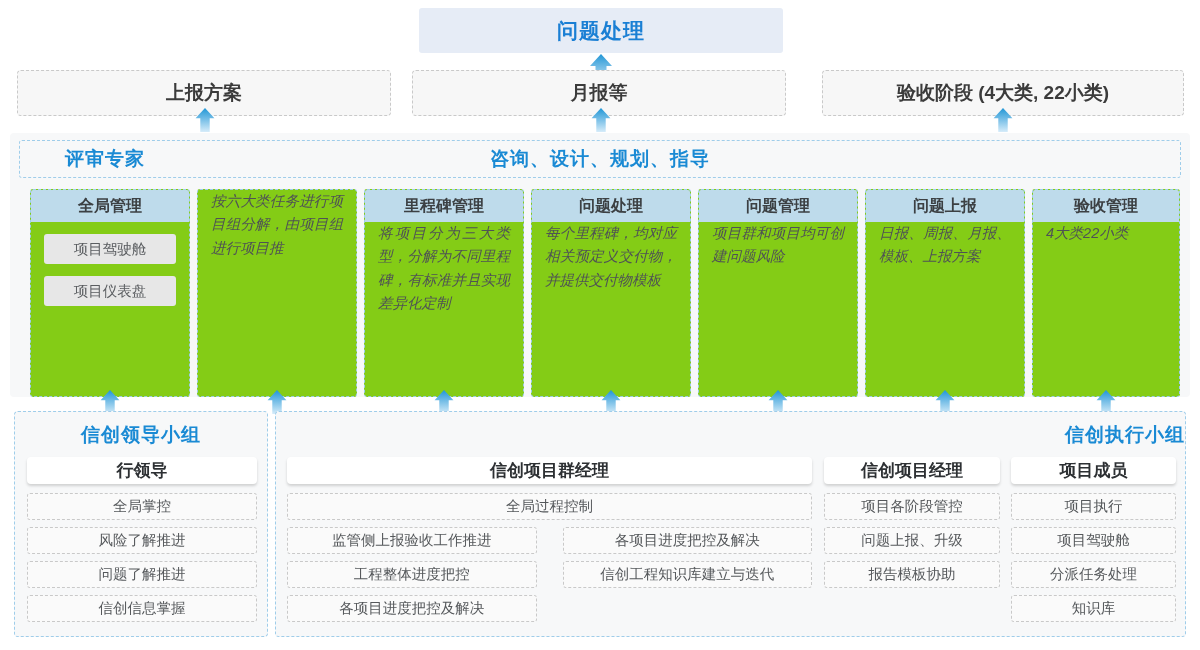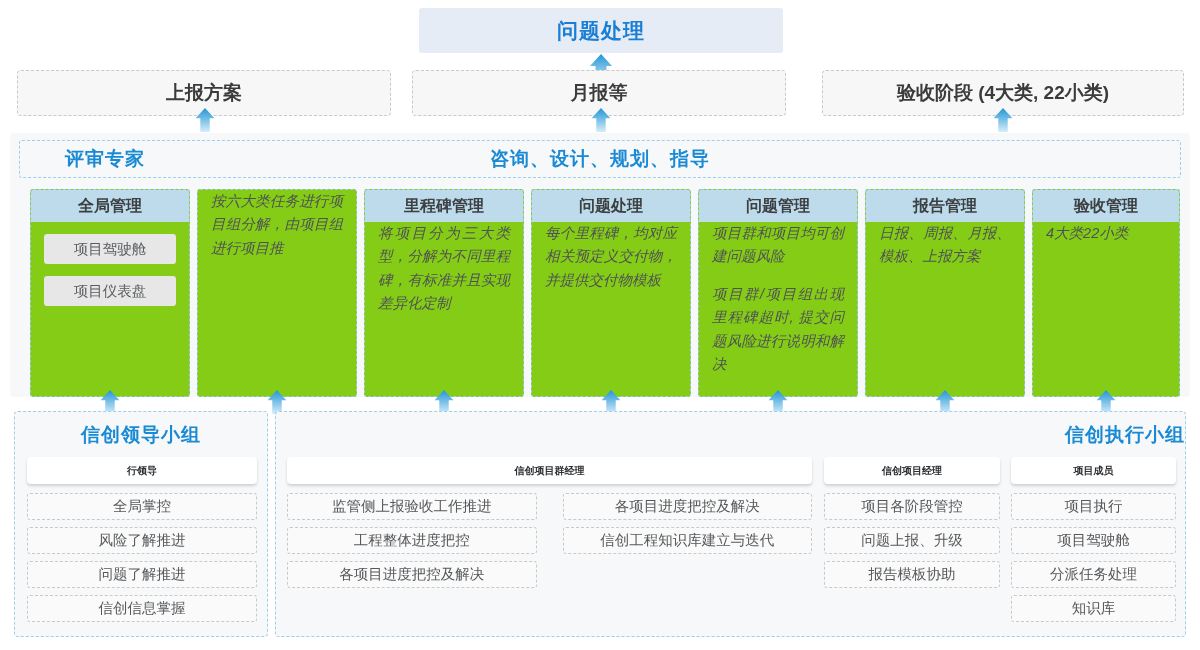--- a/index.html
+++ b/index.html
@@ -191,21 +191,21 @@
     top: 45px;
   }
   .role-head {
     height: 27px;
     background: #ffffff;
     border-radius: 4px;
     box-shadow: 0 2px 3px rgba(0,0,0,0.16);
     display: flex;
     align-items: center;
     justify-content: center;
-    font-size: 10px;
+    font-size: 17px;
     font-weight: bold;
     color: #2d3033;
     margin-bottom: 9px;
   }
   .role-item {
     box-sizing: border-box;
     height: 27px;
     border: 1px dashed #c9c9c9;
     border-radius: 3px;
     background: #fafafa;
@@ -296,25 +296,24 @@
         <div class="mgmt-col" style="left: 521px; width: 160px;">
           <div class="mgmt-title">问题处理</div>
           <div class="mgmt-body">
             <p>每个里程碑，均对应相关预定义交付物，并提供交付物模板</p>
           </div>
         </div>
         <div class="mgmt-col" style="left: 688px; width: 160px;">
           <div class="mgmt-title">问题管理</div>
           <div class="mgmt-body">
             <p>项目群和项目均可创建问题风险</p>
-            <p>项目群/项目组出现里程碑超时, 提交问题风险进行说明和解决</p>
           </div>
         </div>
         <div class="mgmt-col" style="left: 855px; width: 160px;">
-          <div class="mgmt-title">报告管理</div>
+          <div class="mgmt-title">问题上报</div>
           <div class="mgmt-body">
             <p>日报、周报、月报、模板、上报方案</p>
           </div>
         </div>
         <div class="mgmt-col" style="left: 1022px; width: 148px;">
           <div class="mgmt-title">验收管理</div>
           <div class="mgmt-body">
             <p>4大类22小类</p>
           </div>
         </div>
@@ -370,20 +369,21 @@
           <div class="role-item">信创信息掌握</div>
         </div>
     </div>
   </div>
 
   <div class="group-panel panel-right">
     <div class="group-title right-t">信创执行小组</div>
 
     <div class="role-col" style="left:11px; width:525px;">
       <div class="role-head">信创项目群经理</div>
+      <div class="role-item">全局过程控制</div>
       <div class="role-subgrid">
         <div id="pm-left">
             <div class="role-item">监管侧上报验收工作推进</div>
             <div class="role-item">工程整体进度把控</div>
             <div class="role-item">各项目进度把控及解决</div>
           </div>
         <div id="pm-right">
             <div class="role-item">各项目进度把控及解决</div>
             <div class="role-item">信创工程知识库建立与迭代</div>
           </div>

